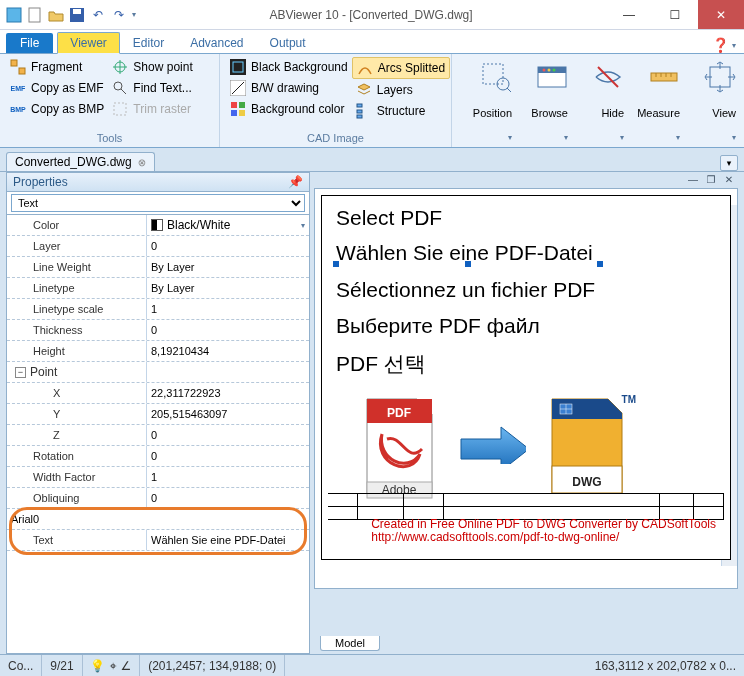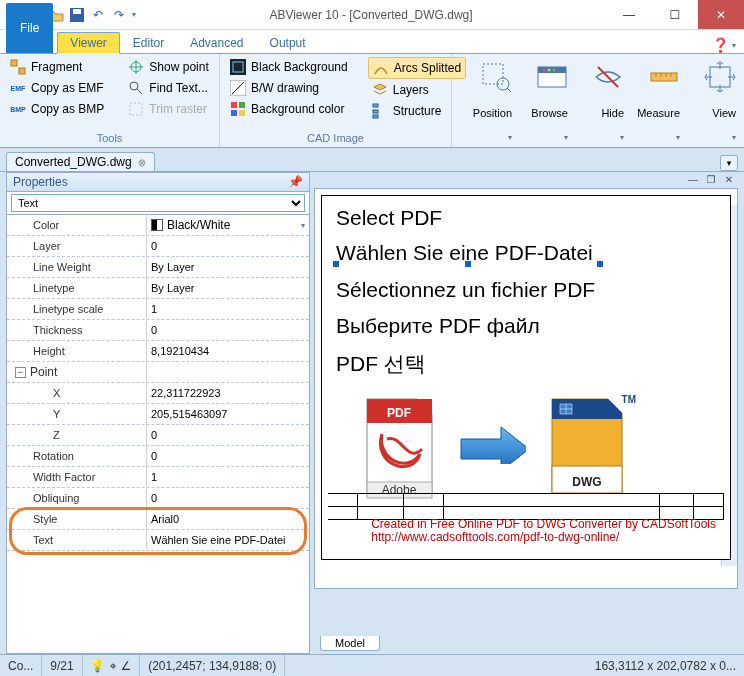--- a/index.html
+++ b/index.html
@@ -9,29 +9,29 @@
 .titlebar { height: 30px; background: #fff; border-bottom: 1px solid #d0d7e5; display: flex; align-items: center; padding-left: 6px; }
 .titlebar .qat { display: flex; gap: 5px; align-items: center; }
 .titlebar .qat-icn { width: 16px; height: 16px; display: flex; align-items: center; justify-content: center; }
 .titlebar .title { flex: 1; text-align: center; color: #555; font-size: 12px; }
 .titlebar .winbtns { display: flex; height: 100%; }
 .winbtn { width: 46px; display: flex; align-items: center; justify-content: center; color: #333; }
 .winbtn.close { background: #c75050; color: #fff; width: 46px; }
 
 
 .tabsrow { height: 24px; display: flex; align-items: flex-end; background: #fff; border-bottom: 1px solid #7ba7ce; padding-left: 6px; }
-.file-tab { background: #1979ca; color: #fff; padding: 18px 14px; font-size: 12px; border-radius: 2px 2px 0 0; margin-right: 4px; }
+.file-tab { background: #1979ca; color: #fff; padding: 3px 14px; font-size: 12px; border-radius: 2px 2px 0 0; margin-right: 4px; }
 .rtab { padding: 3px 12px; color: #3b6ea5; border: 1px solid transparent; border-bottom: none; cursor: pointer; }
 .rtab.active { background: #fde047; border: 1px solid #7ba7ce; border-bottom: 1px solid #eaf2fb; margin-bottom: -1px; border-radius: 2px 2px 0 0; color: #3b6ea5; }
 .help-dd { margin-left: auto; margin-right: 8px; color: #1979ca; font-size: 14px; display: flex; align-items: center; gap: 2px; }
 
 
 .ribbon { height: 94px; background: #eaf2fb; border-bottom: 1px solid #7ba7ce; display: flex; }
 .rgroup { border-right: 1px solid #c3d5e8; display: flex; flex-direction: column; }
-.rgroup .body { flex: 1; display: flex; align-items: flex-start; padding: 3px 6px; gap: 16px; }
+.rgroup .body { flex: 1; display: flex; align-items: flex-start; padding: 3px 6px; gap: 0; }
 .rgroup .label { text-align: center; font-size: 11px; color: #5b7ca0; padding: 1px 0 3px; }
 .rcol { display: flex; flex-direction: column; gap: 1px; }
 .rbtn { display: flex; align-items: center; gap: 5px; padding: 2px 4px; border-radius: 2px; cursor: pointer; white-space: nowrap; }
 .rbtn.disabled { color: #aaa; }
 .rbtn .icn { width: 16px; height: 16px; display: inline-flex; align-items: center; justify-content: center; }
 .arc-highlight { background: #ffe9a8; border: 1px solid #e0c268; }
 .rbig { width: 56px; display: flex; flex-direction: column; align-items: flex-end; padding: 4px 2px; gap: 14px; cursor: pointer; }
 .rbig .bigicn { width: 32px; height: 32px; }
 .rbig .lbl { font-size: 11px; text-align: center; line-height: 1.1; }
 .dd-arrow { font-size: 8px; color: #5b7ca0; }
@@ -383,21 +383,20 @@
         </div>
       <div class="prow">
           <div class="pname">Width Factor</div>
           <div class="pval">1</div>
         </div>
       <div class="prow">
           <div class="pname">Obliquing</div>
           <div class="pval">0</div>
         </div>
       <div class="prow">
-          <div class="pname">Style</div>
           <div class="pval">Arial0</div>
         </div>
       <div class="prow">
           <div class="pname">Text</div>
           <div class="pval">Wählen Sie eine PDF-Datei</div>
         </div>
     </div>
     <div class="highlight-oval" style="left:2px;right:2px;top:334px;height:48px"></div>
   </div>
 

